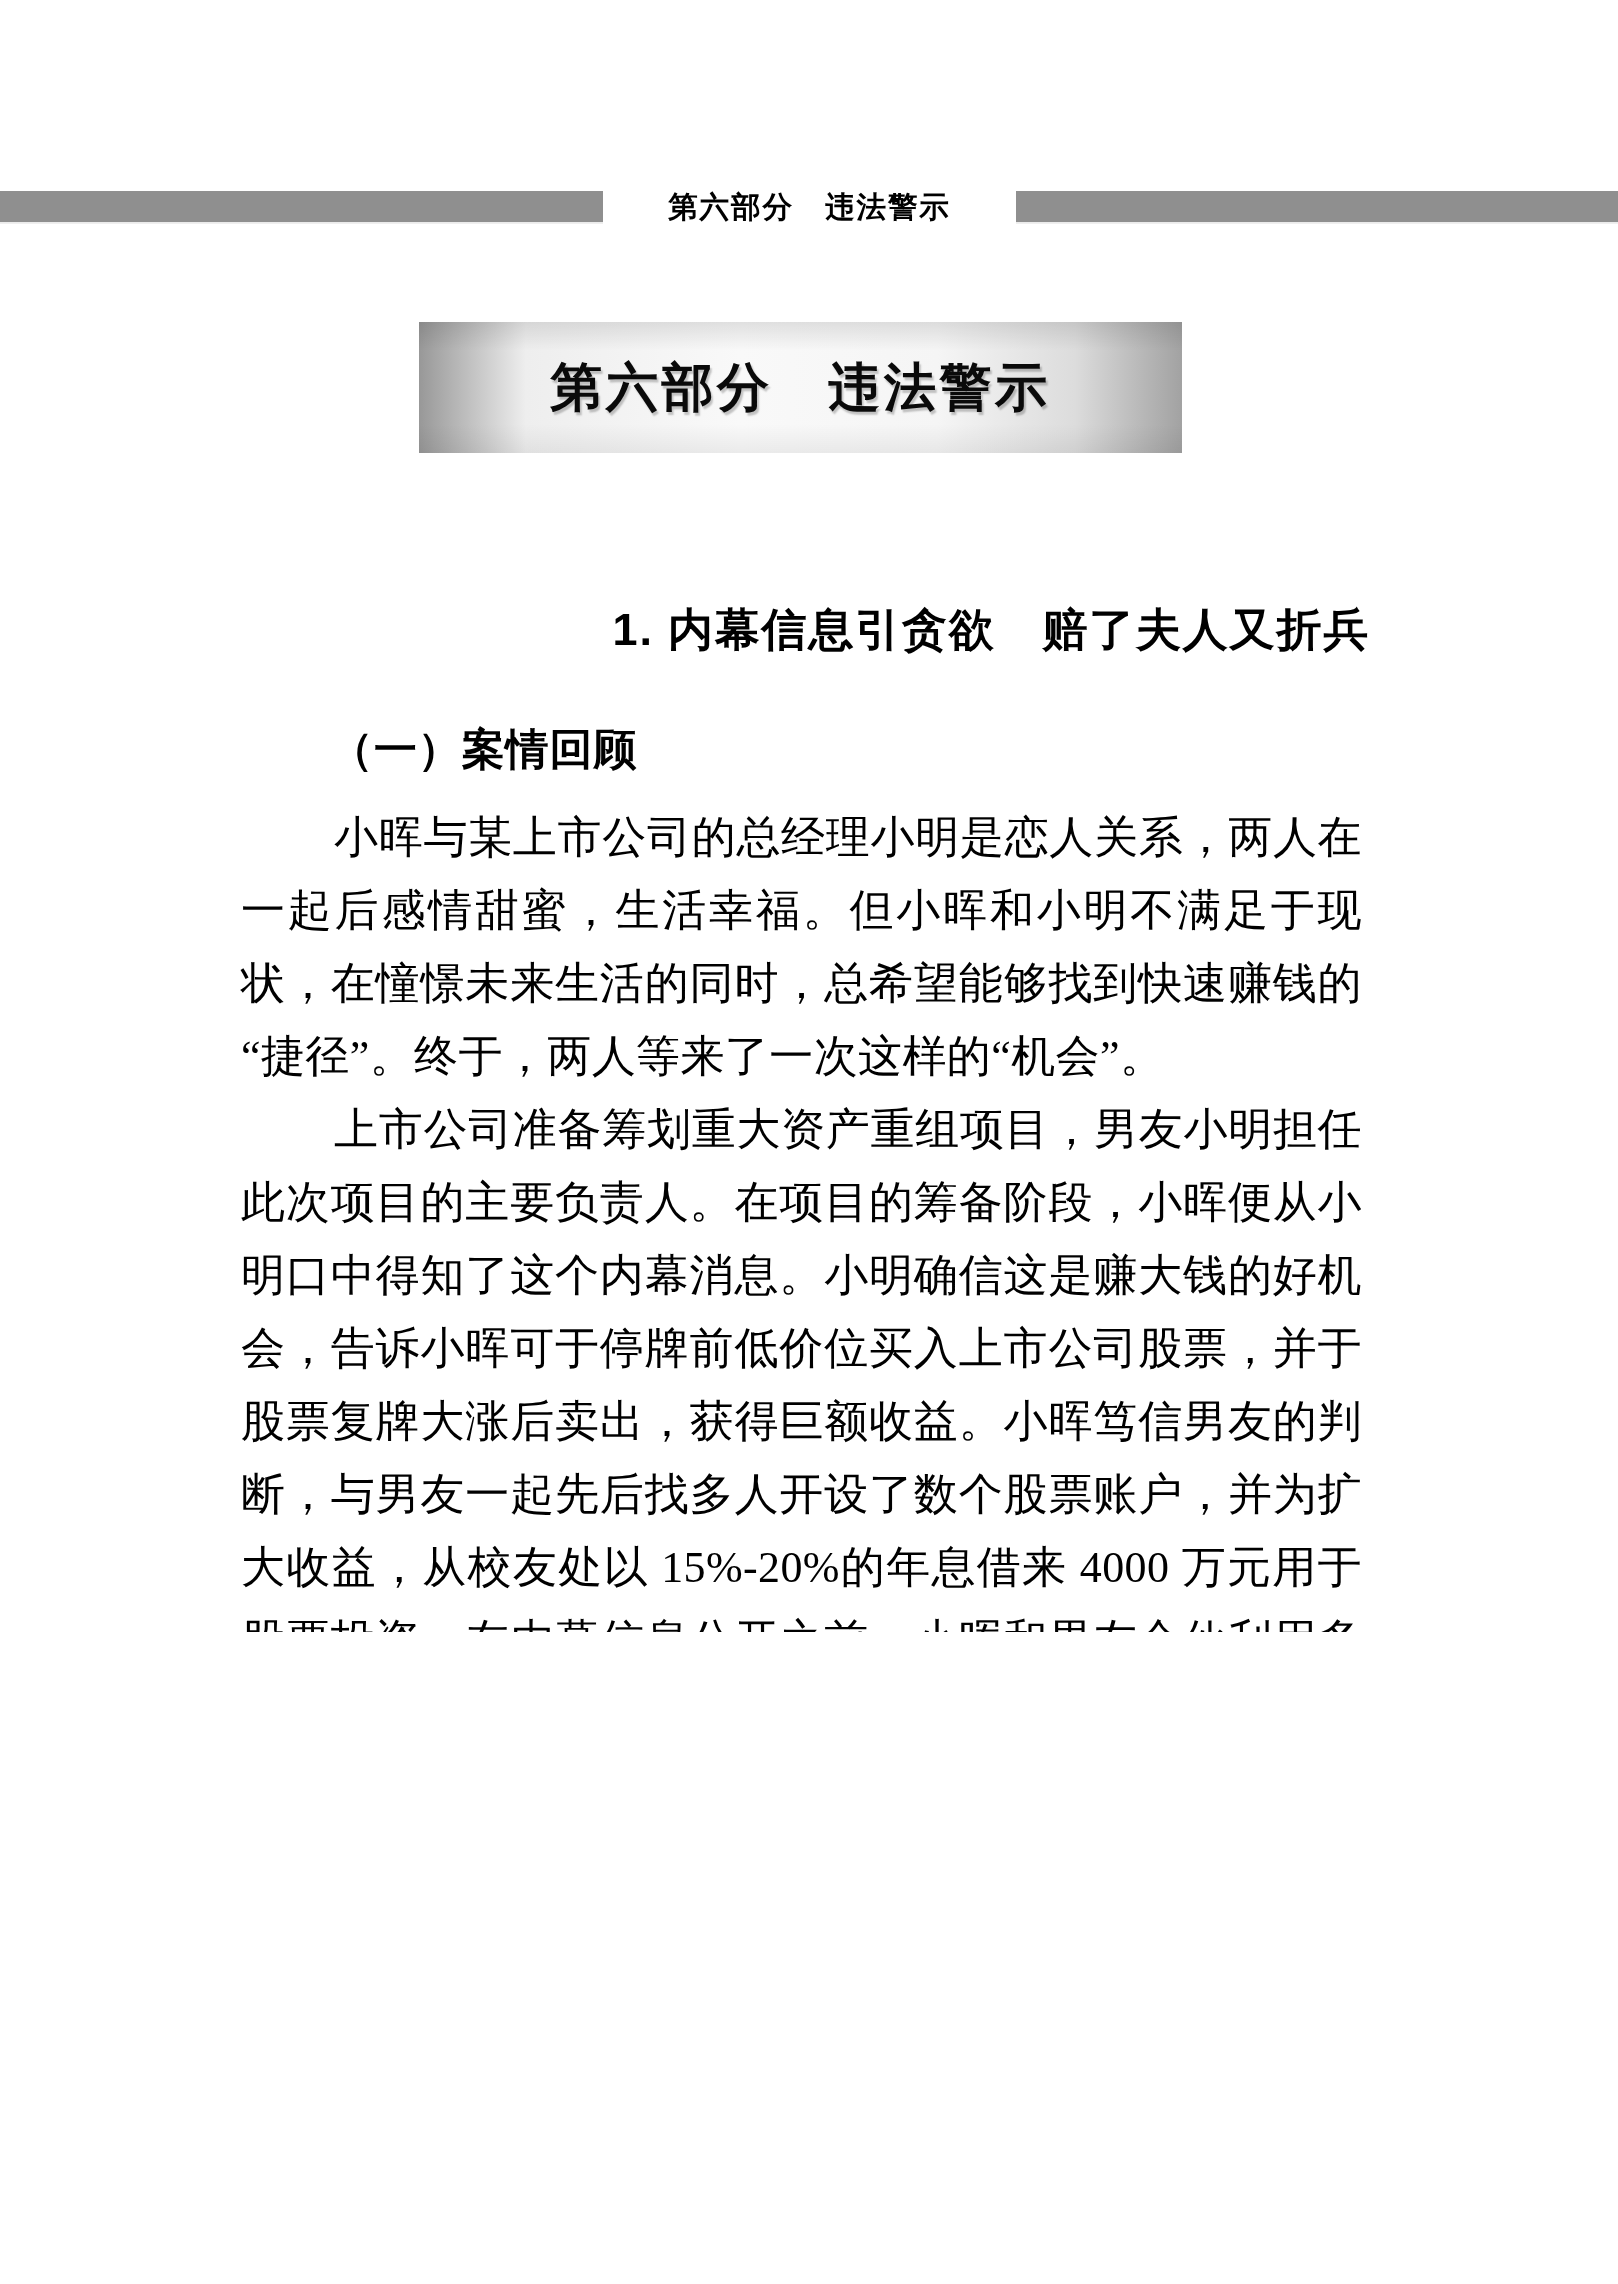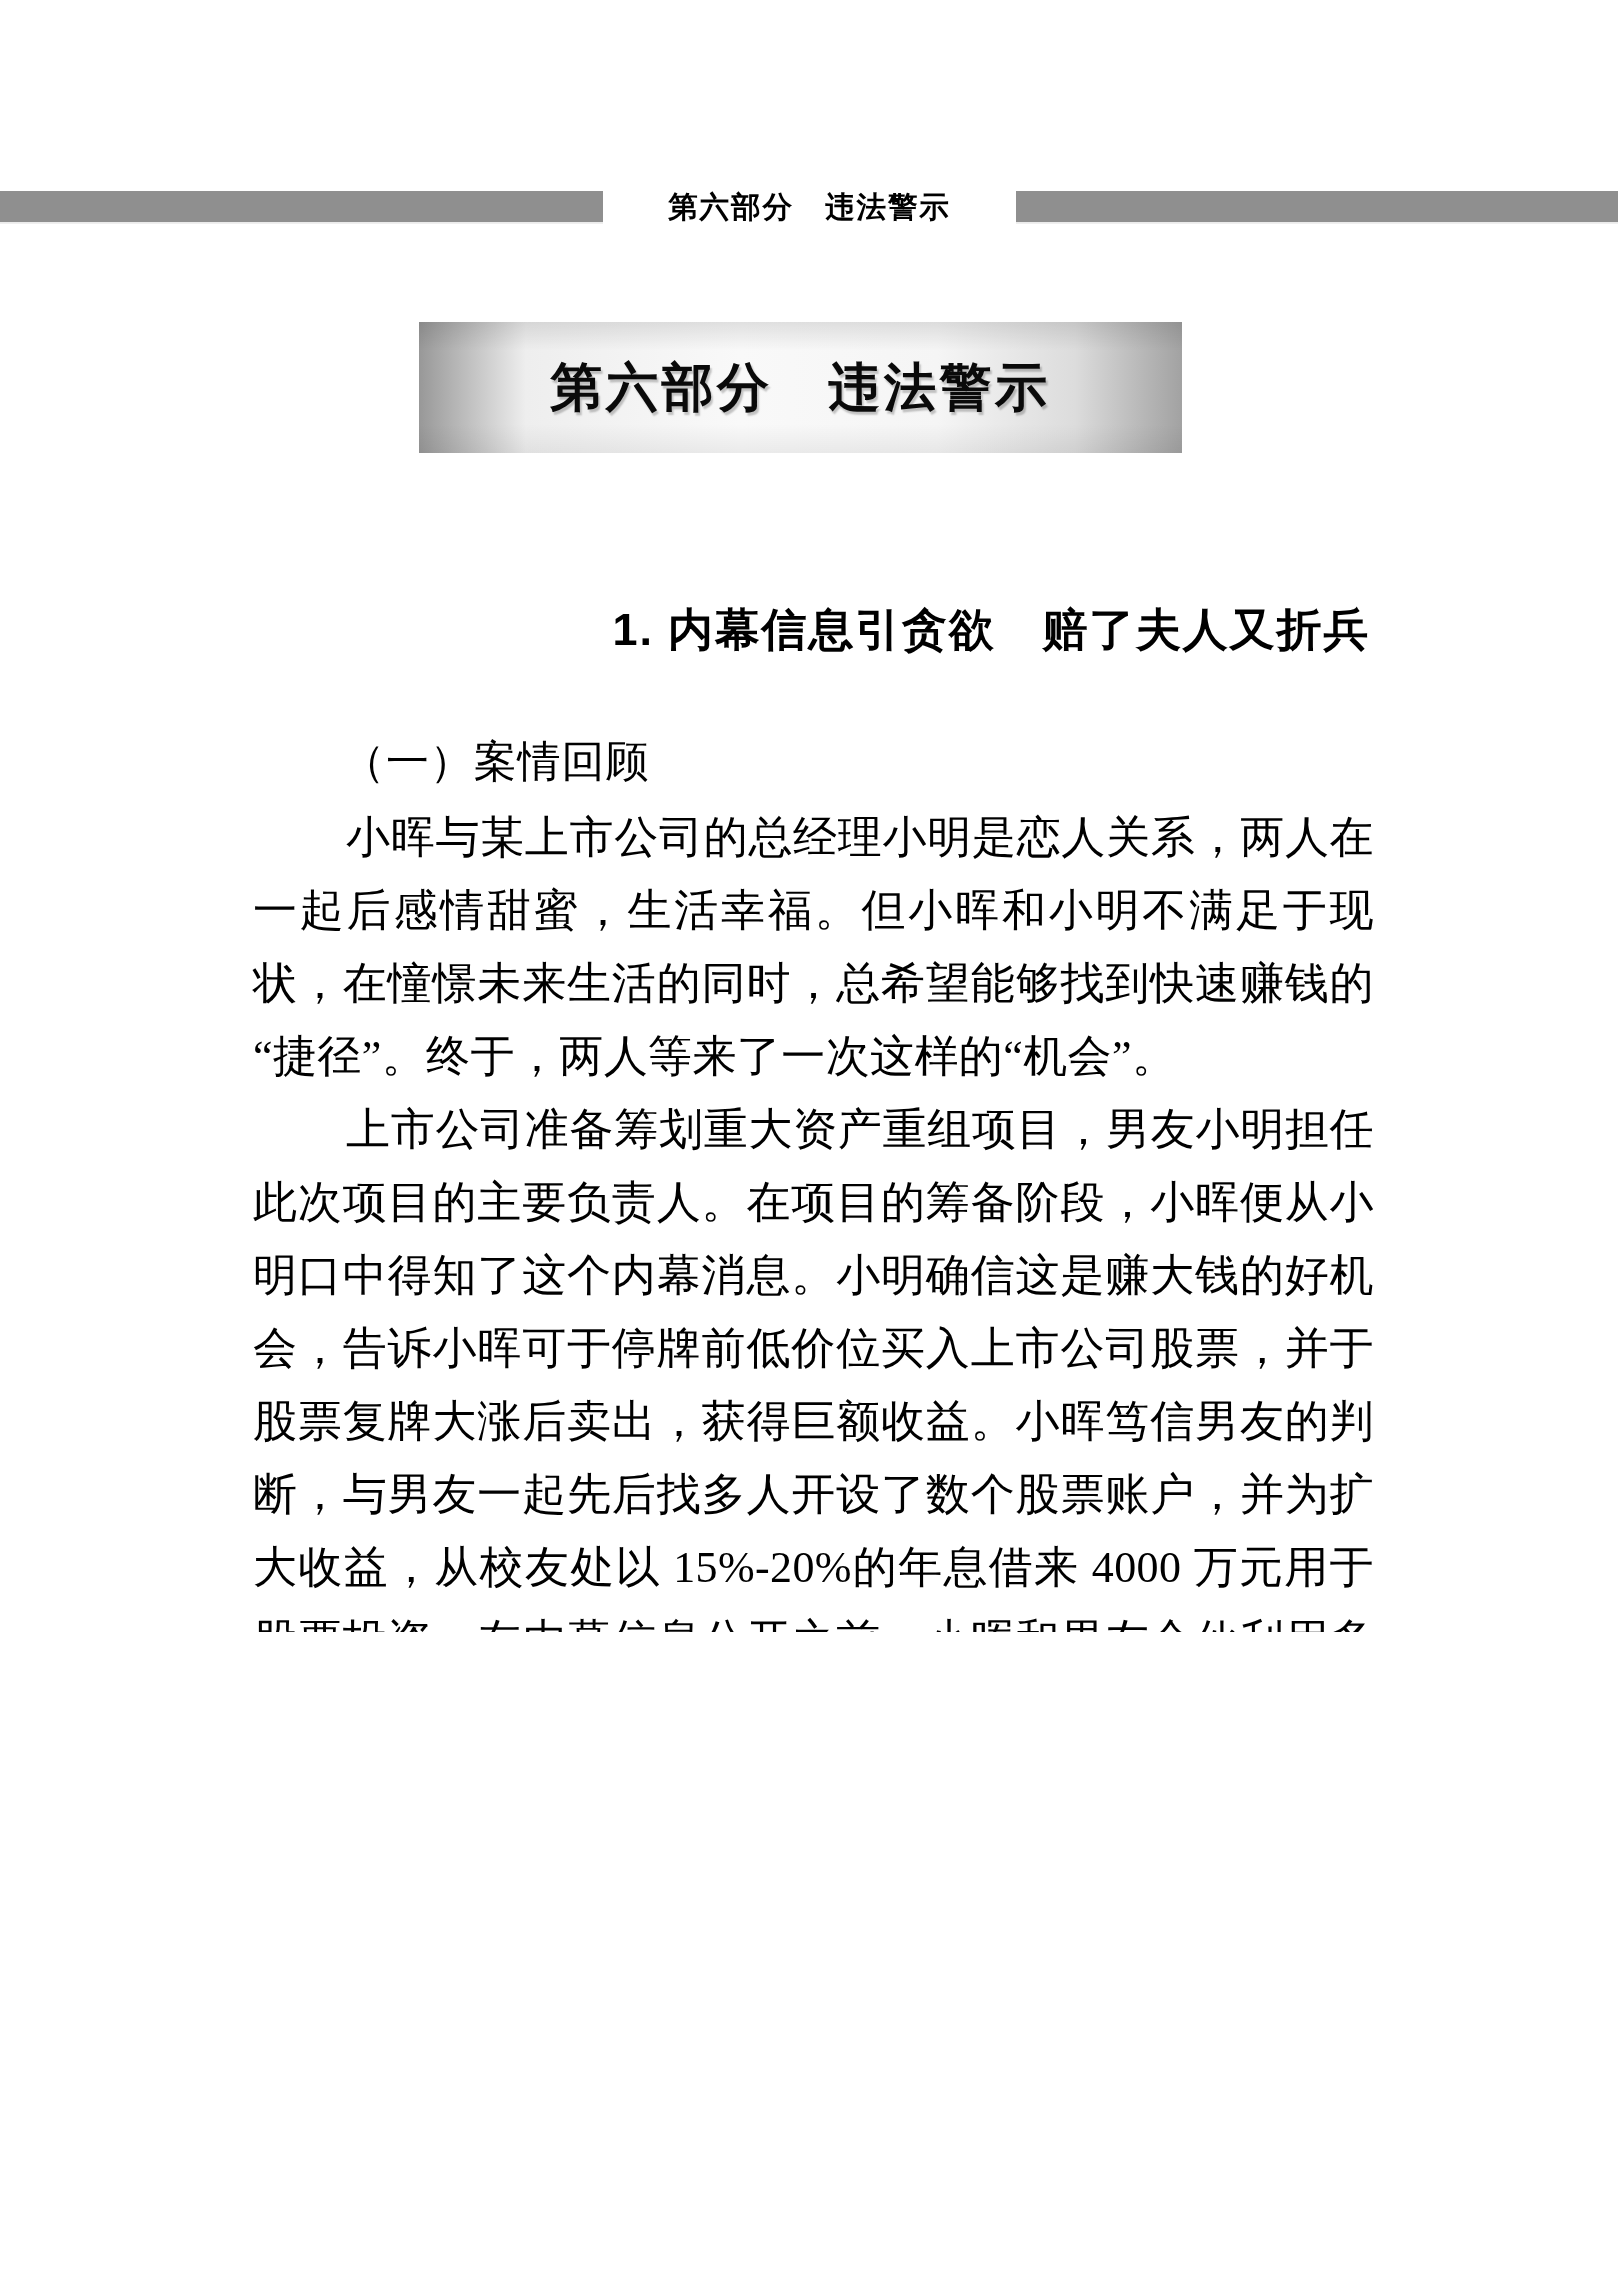--- a/index.html
+++ b/index.html
@@ -77,32 +77,32 @@
     text-align:right;
   }
   
   .subsection-heading{
     position:absolute;
     left:249px;
     top:722px;
     width:1121px;
     padding-left:81px;
     box-sizing:border-box;
-    margin:12px;
+    margin:0;
     font-family:"Liberation Serif","DejaVu Serif",serif;
-    font-weight:normal;
+    font-weight:bold;
     font-size:43px;
     line-height:56px;
     letter-spacing:0.9px;
     white-space:nowrap;
   }
   
   .body-text{
     position:absolute;
-    left:253px;
+    left:241px;
     top:801px;
     width:1121px;
     font-family:"Liberation Serif","DejaVu Serif",serif;
     font-size:44px;
     line-height:73px;
     letter-spacing:0.4px;
     text-align:justify;
     text-justify:inter-character;
   }
   .body-text p{

